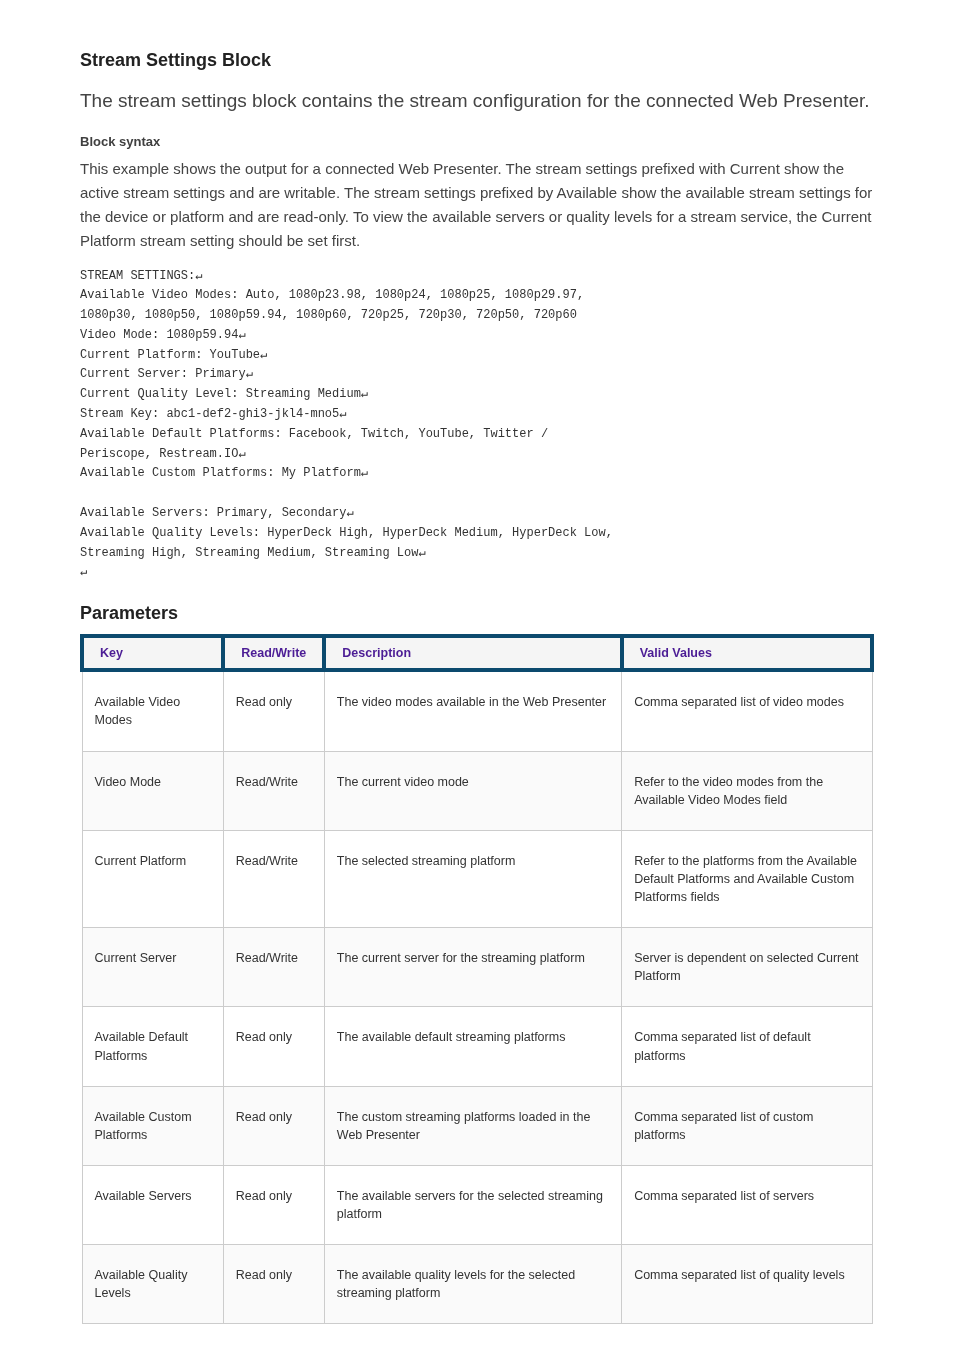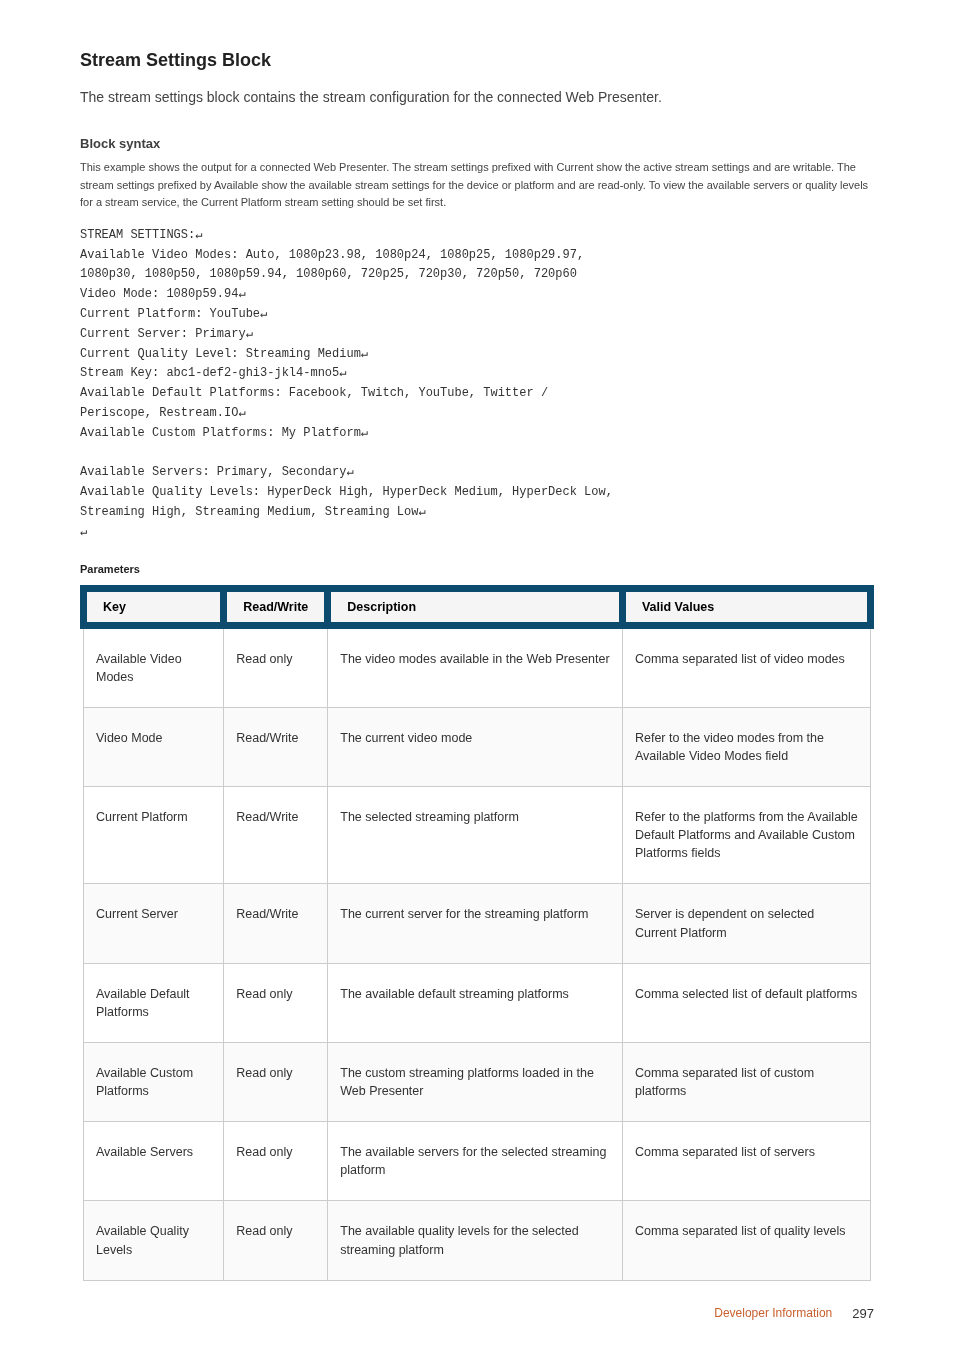--- a/index.html
+++ b/index.html
@@ -18,63 +18,63 @@
       padding: 50px 80px 80px 80px;
       position: relative;
     }
     h1.section-title {
       font-size: 18px;
       font-weight: 600;
       color: #222;
       margin-bottom: 16px;
     }
     .section-desc {
-      font-size: 14px;
+      font-size: 19px;
       color: #444;
-      margin-bottom: 28px;
+      margin-bottom: 18px;
       line-height: 1.5;
     }
     .block-syntax-heading {
       font-size: 13px;
       font-weight: bold;
       color: #404040;
       margin-bottom: 8px;
     }
     .block-syntax-desc {
-      font-size: 11px;
+      font-size: 15px;
       color: #444;
       line-height: 1.6;
       margin-bottom: 14px;
     }
     .code-block {
       font-family: 'Courier New', Courier, monospace;
       font-size: 12px;
       color: #333;
       line-height: 1.65;
       margin-bottom: 20px;
       white-space: pre;
     }
     .params-heading {
-      font-size: 11px;
+      font-size: 18px;
       font-weight: bold;
       color: #222;
       margin-bottom: 10px;
     }
     table.params-table {
       width: 100%;
       border-collapse: collapse;
       font-size: 12.5px;
     }
     table.params-table th {
       background: #f5f5f5;
       font-weight: bold;
       text-align: left;
       padding: 8px 16px;
-      border: 7px solid #0c4a6e;
-      color: #000000;
+      border: 4px solid #0c4a6e;
+      color: #4c1d95;
     }
     table.params-table td {
       padding: 21px 12px;
       border: 1px solid #ccc;
       vertical-align: top;
       color: #333;
       line-height: 1.45;
     }
     table.params-table tr:nth-child(even) td {
       background: #fafafa;
@@ -168,21 +168,21 @@
         <tr>
           <td>Current Server</td>
           <td>Read/Write</td>
           <td>The current server for the streaming platform</td>
           <td>Server is dependent on selected Current Platform</td>
         </tr>
         <tr>
           <td>Available Default Platforms</td>
           <td>Read only</td>
           <td>The available default streaming platforms</td>
-          <td>Comma selected list of default platforms</td>
+          <td>Comma separated list of default platforms</td>
         </tr>
         <tr>
           <td>Available Custom Platforms</td>
           <td>Read only</td>
           <td>The custom streaming platforms loaded in the Web Presenter</td>
           <td>Comma separated list of custom platforms</td>
         </tr>
         <tr>
           <td>Available Servers</td>
           <td>Read only</td>

